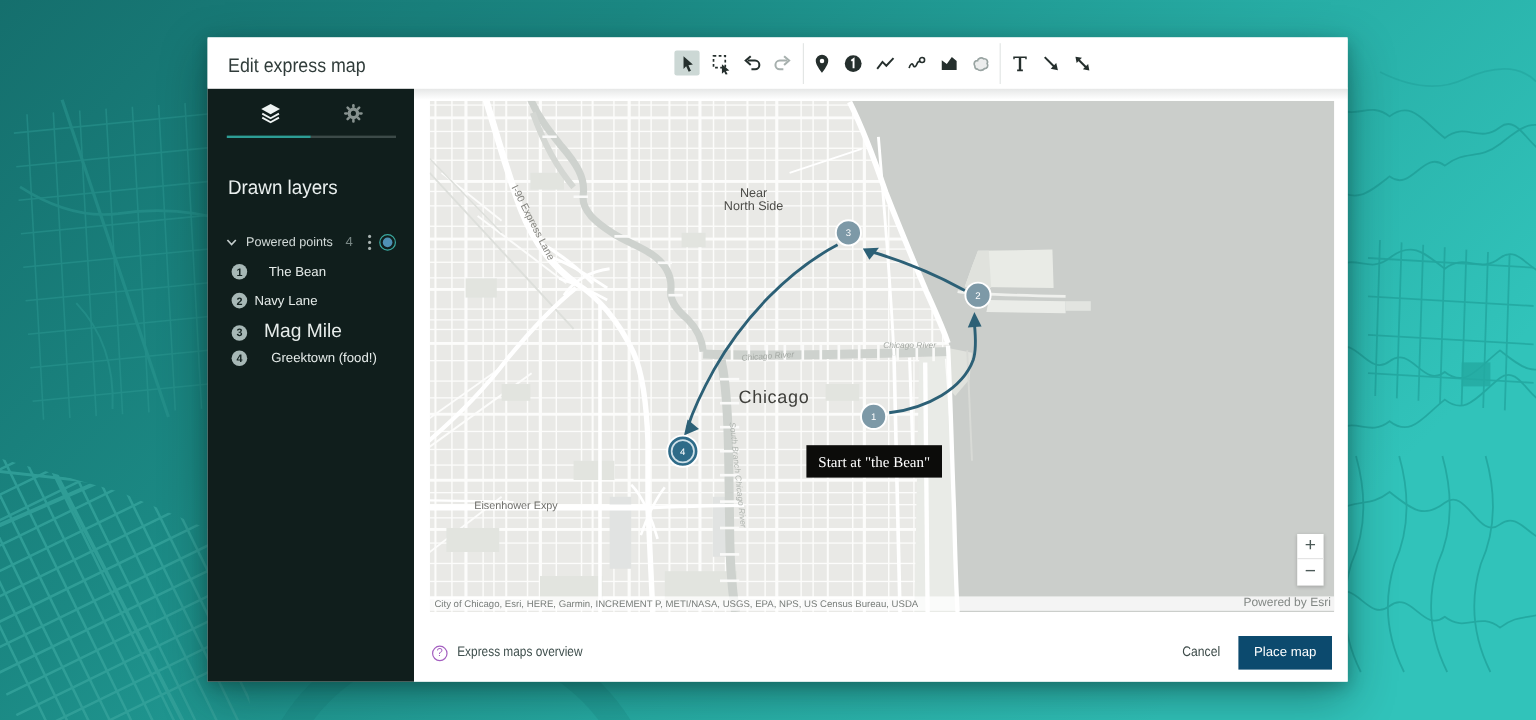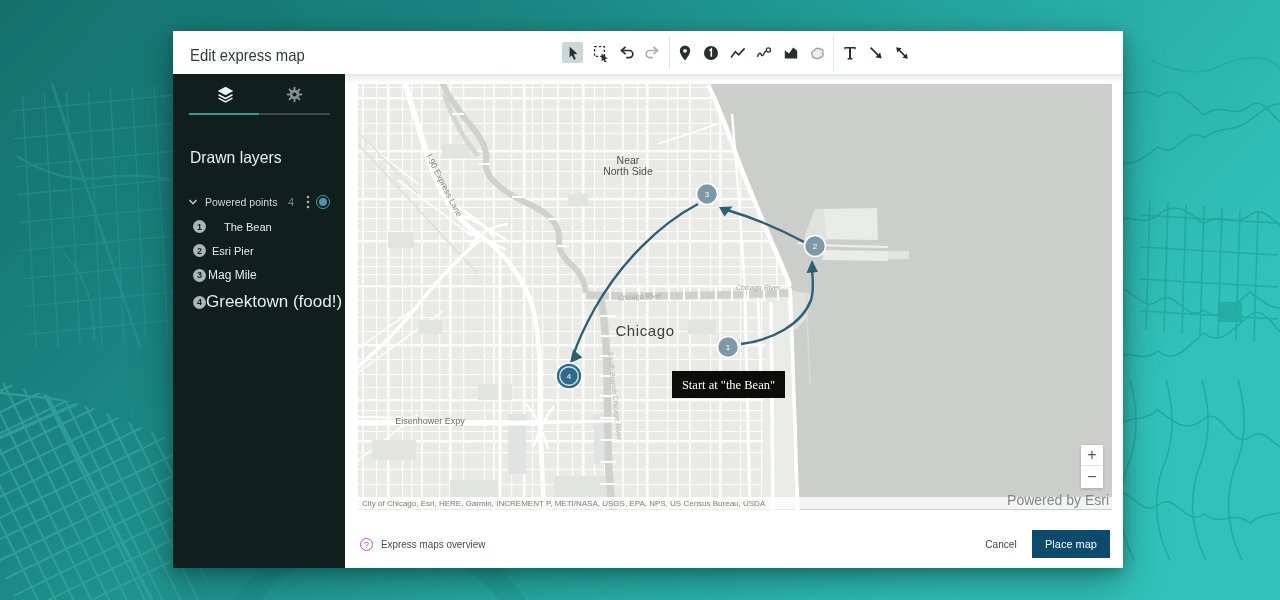--- a/index.html
+++ b/index.html
@@ -206,29 +206,29 @@
       <div style="position:absolute;left:128px;top:0.5px;width:14px;height:14px;border-radius:50%;border:1.5px solid #3aa89f;display:flex;align-items:center;justify-content:center">
           <div style="width:8px;height:8px;border-radius:50%;background:#4f90b4"></div>
         </div>
     </div>
     <div style="position:absolute;left:20px;top:147px;display:flex;align-items:center">
         <div style="width:13px;height:13px;border-radius:50%;background:#a7b8b6;color:#13211f;font-size:9px;font-weight:bold;display:flex;align-items:center;justify-content:center">1</div>
         <div style="margin-left:18px;font-size:11px;color:#e6ecea;white-space:nowrap">The Bean</div>
       </div>
       <div style="position:absolute;left:20px;top:171px;display:flex;align-items:center">
         <div style="width:13px;height:13px;border-radius:50%;background:#a7b8b6;color:#13211f;font-size:9px;font-weight:bold;display:flex;align-items:center;justify-content:center">2</div>
-        <div style="margin-left:6px;font-size:11px;color:#e6ecea;white-space:nowrap">Esri Pier</div>
+        <div style="margin-left:6px;font-size:11px;color:#e6ecea;white-space:nowrap">Navy Lane</div>
       </div>
       <div style="position:absolute;left:20px;top:195px;display:flex;align-items:center">
         <div style="width:13px;height:13px;border-radius:50%;background:#a7b8b6;color:#13211f;font-size:9px;font-weight:bold;display:flex;align-items:center;justify-content:center">3</div>
-        <div style="margin-left:2px;font-size:12px;color:#e6ecea;white-space:nowrap">Mag Mile</div>
+        <div style="margin-left:14px;font-size:16px;color:#e6ecea;white-space:nowrap">Mag Mile</div>
       </div>
       <div style="position:absolute;left:20px;top:219px;display:flex;align-items:center">
         <div style="width:13px;height:13px;border-radius:50%;background:#a7b8b6;color:#13211f;font-size:9px;font-weight:bold;display:flex;align-items:center;justify-content:center">4</div>
-        <div style="margin-left:0;font-size:17px;color:#e6ecea;white-space:nowrap">Greektown (food!)</div>
+        <div style="margin-left:20px;font-size:11px;color:#e6ecea;white-space:nowrap">Greektown (food!)</div>
       </div>
   </div>
 
   <div style="position:absolute;left:172px;top:42px;width:778px;height:495px;background:#ffffff">
     <div style="position:absolute;left:0;top:0;width:778px;height:10px;background:linear-gradient(rgba(40,50,48,.13),rgba(40,50,48,0))"></div>
     <div style="position:absolute;left:13px;top:11px;width:754px;height:426px;overflow:hidden">
       <svg width="754" height="426" viewBox="0 0 754 426" style="display:block">
           <rect x="0" y="0" width="754" height="426" fill="#e9e9e6"></rect>
           <clipPath id="land">
             <path d="M351,0 L362,22 371,48 381,77 392,105 404,134 415,160 424,180 429,193 433,203 435,230 437,270 438,310 440,360 441,426 L0,426 L0,0 Z"></path>
@@ -419,21 +419,21 @@
           <text x="349" y="112.9" font-size="8" fill="#ffffff" text-anchor="middle" font-family="&quot;Liberation Sans&quot;,sans-serif">3</text>
           <circle cx="211" cy="292" r="13" fill="#2e6b88" stroke="#ffffff" stroke-width="1.6"></circle>
           <circle cx="211" cy="292" r="9.3" fill="none" stroke="#cfe0e8" stroke-width="1.4"></circle>
           <text x="211" y="295" font-size="8" fill="#ffffff" text-anchor="middle" font-family="&quot;Liberation Sans&quot;,sans-serif">4</text>
           <rect x="314" y="287" width="113" height="27" fill="#0c0c0a"></rect>
           <text x="370.5" y="304.8" font-size="12.5" fill="#ffffff" text-anchor="middle" font-family="&quot;Liberation Serif&quot;,serif">Start at "the Bean"</text>
         </svg>
 
       <div style="position:absolute;left:0;bottom:1px;width:754px;height:12px;background:rgba(255,255,255,.78)"></div>
       <div style="position:absolute;left:4px;bottom:2px;font-size:8px;color:#787d7a">City of Chicago, Esri, HERE, Garmin, INCREMENT P, METI/NASA, USGS, EPA, NPS, US Census Bureau, USDA</div>
-      <div style="position:absolute;right:3px;bottom:2px;font-size:14px;color:#828784">Powered by Esri</div>
+      <div style="position:absolute;right:3px;bottom:2px;font-size:10px;color:#828784">Powered by Esri</div>
 
       <div style="position:absolute;left:723px;top:361px;width:22px;height:43px;background:#fff;box-shadow:0 1px 3px rgba(0,0,0,.2)">
         <div style="height:21px;display:flex;align-items:center;justify-content:center;font-size:16px;color:#4c5a58;border-bottom:1px solid #e4e4e4">+</div>
         <div style="height:21px;display:flex;align-items:center;justify-content:center;font-size:16px;color:#4c5a58">−</div>
       </div>
     </div>
 
     <div style="position:absolute;left:0;top:447px;width:778px;height:48px">
       <div style="position:absolute;left:15px;top:18px;width:13px;height:13px;border-radius:50%;border:1.2px solid #a45fc0;color:#a45fc0;font-size:9.5px;display:flex;align-items:center;justify-content:center">?</div>
       <span style="position:absolute;left:36px;top:18px;font-size:11.5px;color:#3f4f4d;display:inline-block;transform:scaleX(.86);transform-origin:0 50%;white-space:nowrap">Express maps overview</span>

